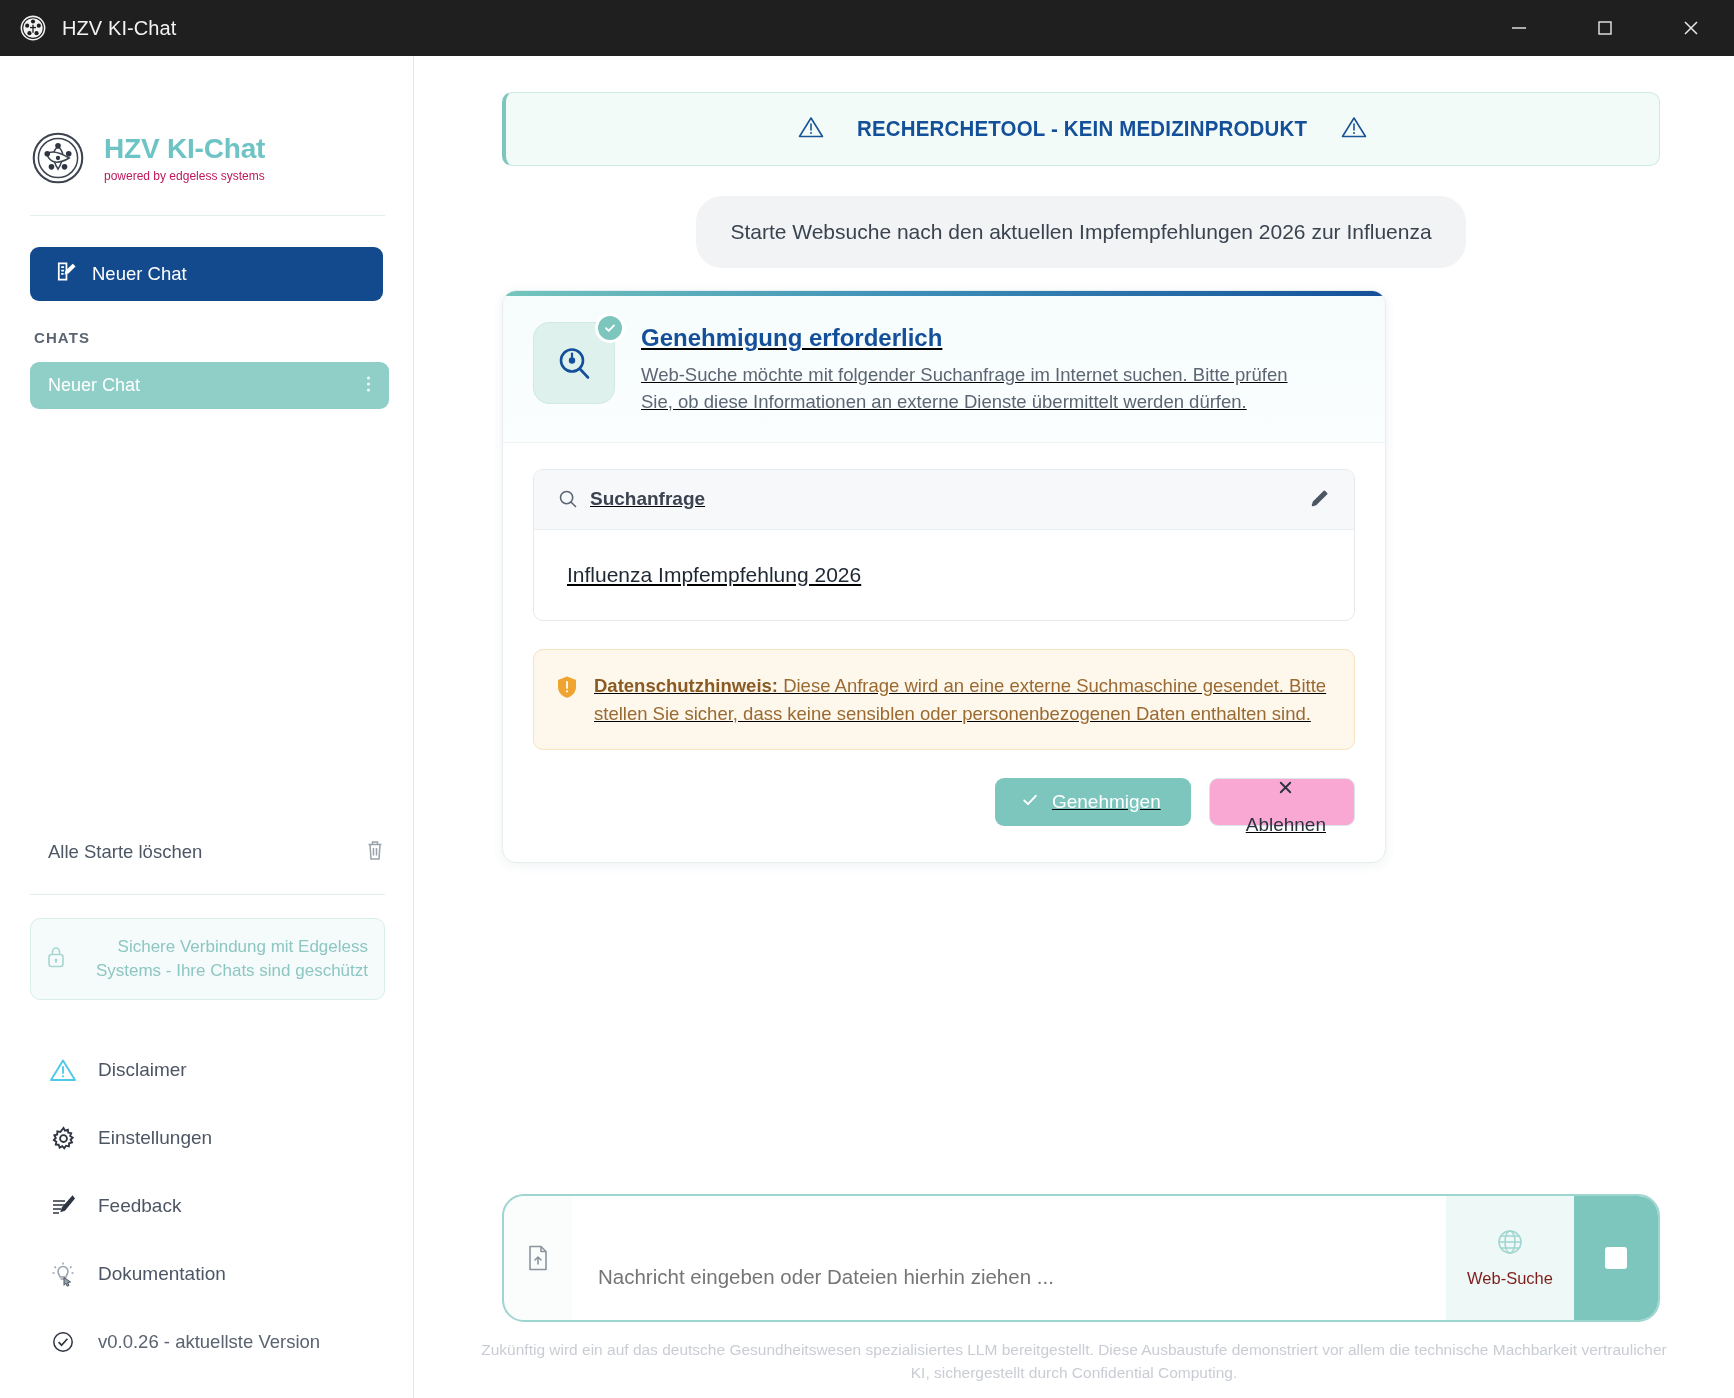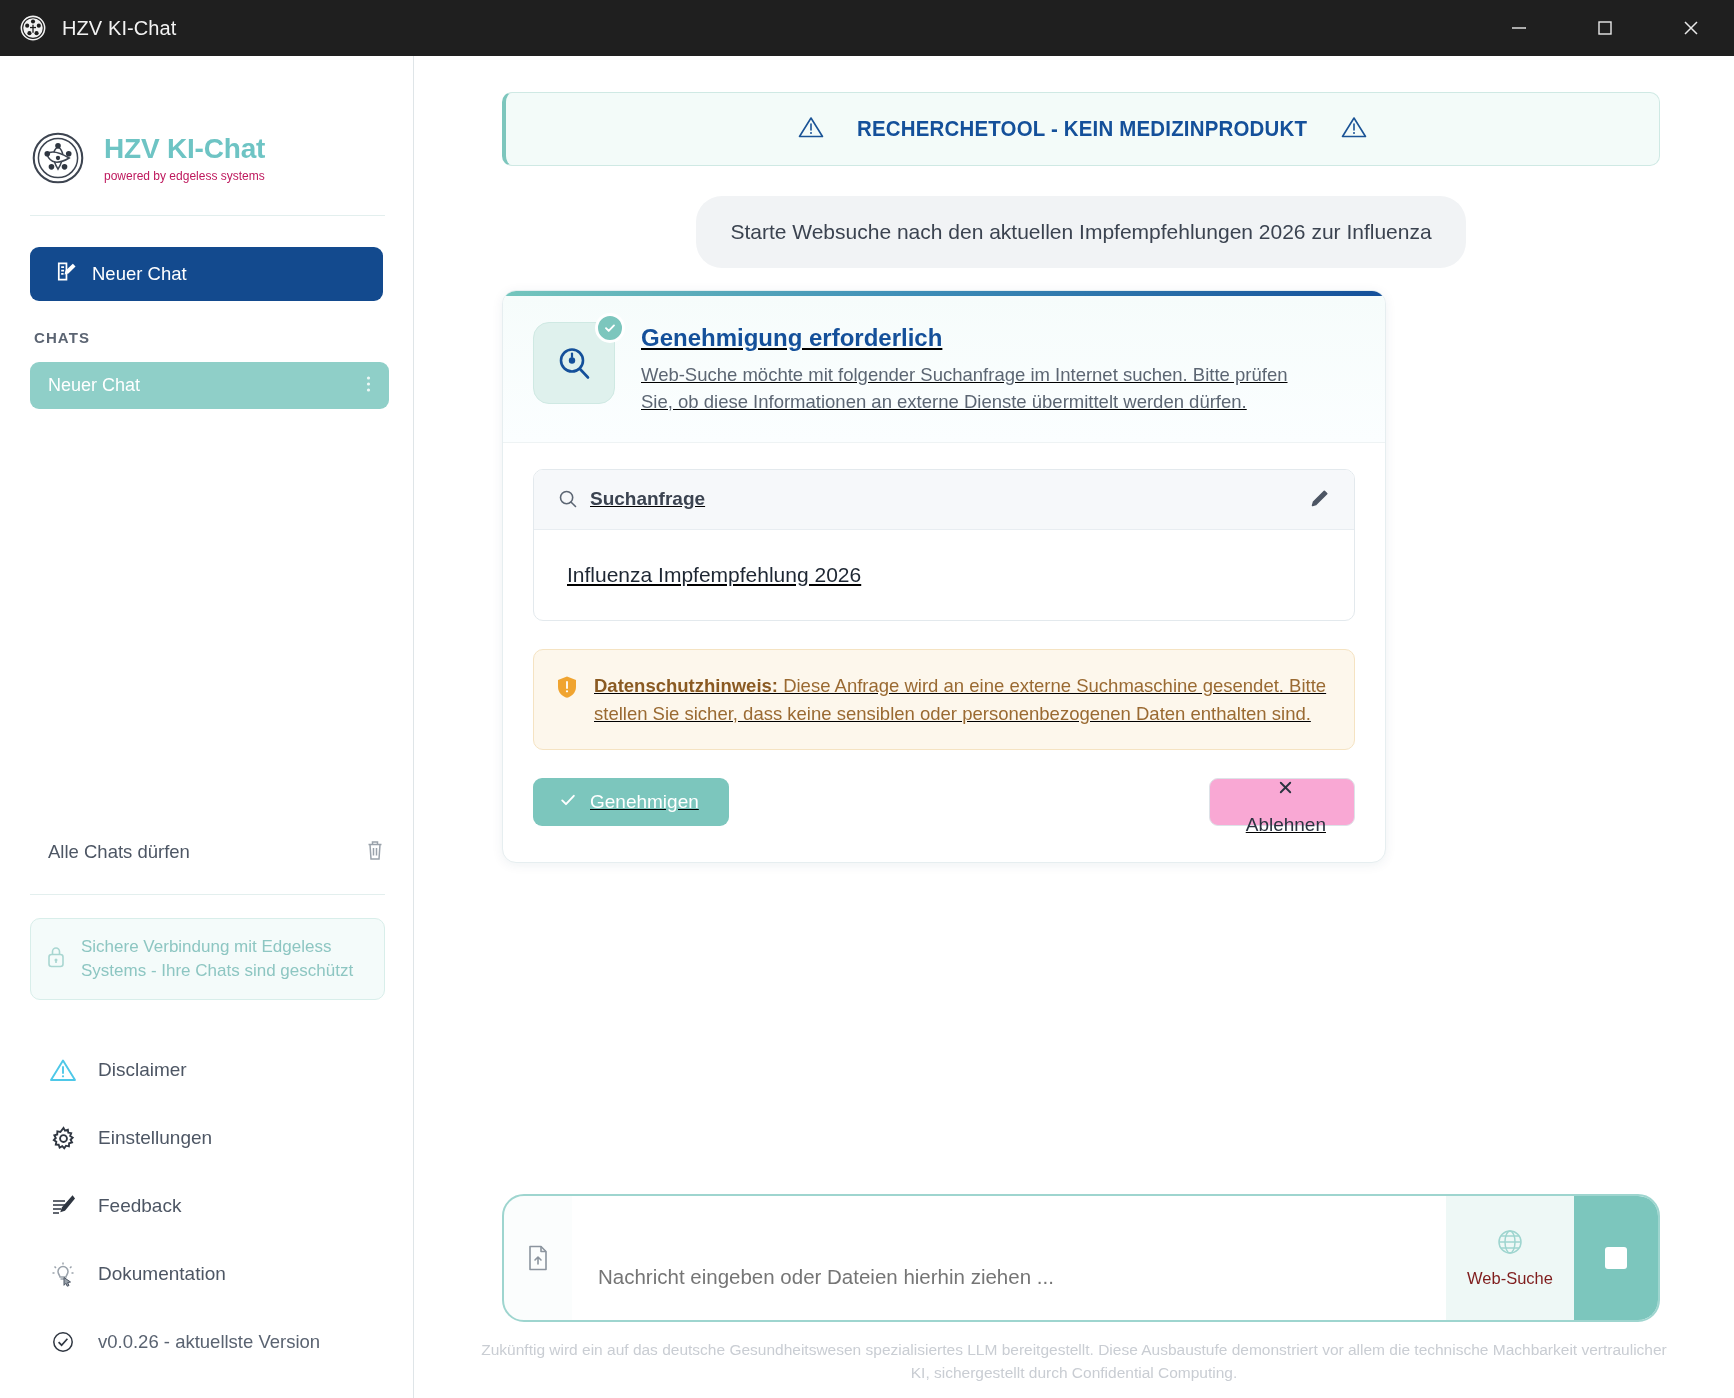--- a/index.html
+++ b/index.html
@@ -75,21 +75,21 @@
   .delete-all .da-icon { color: #9aa2ab; }
   .sidebar-divider2 { margin: 22px 28px 0 30px; height: 1px; background: #e3efee; }
 
   .secure-box {
     margin: 23px 28px 0 30px; border: 1px solid #d8eeea; border-radius: 10px;
     background: #f4fbfa; padding: 16px 16px 16px 14px;
     display: flex; align-items: center; gap: 14px;
   }
   .secure-box .lock { flex: 0 0 auto; color: #a9d6d1; }
   .secure-box .secure-text {
-    font-size: 17px; line-height: 1.42; color: #8dc6c2;
+    font-size: 17px; line-height: 1.42; color: #8dc6c2; text-align: right;
   }
 
   .nav-list { margin: 36px 0 0 0; padding-bottom: 22px; }
   .nav-item {
     height: 68px; display: flex; align-items: center; gap: 20px;
     padding-left: 48px; cursor: pointer;
   }
   .nav-item .nav-icon { width: 30px; display: flex; justify-content: center; }
   .nav-item .nav-label { font-size: 19px; color: #4d5664; }
   .nav-item.version .nav-label { font-size: 18.5px; color: #5a6371; }
@@ -174,21 +174,21 @@
   .privacy-box {
     margin: 28px 30px 0 30px; background: #fdf7ec; border: 1px solid #f5e3c2;
     border-radius: 10px; padding: 22px 26px 22px 22px;
     display: flex; gap: 16px;
   }
   .privacy-box .pb-ico { flex: 0 0 auto; color: #f0a430; padding-top: 3px; }
   .privacy-box .pb-text { font-size: 18.5px; line-height: 1.5; color: #9a6a32; }
   .privacy-box .pb-strong { font-weight: bold; color: #8a5a22; }
 
   .card-actions {
-    display: flex; justify-content: space-between; gap: 18px;
+    display: flex; justify-content: flex-end; gap: 18px;
     padding: 28px 30px 36px 30px;
   }
   .btn {
     height: 48px; border-radius: 9px; display: flex; align-items: center;
     gap: 13px; font-size: 19px; cursor: pointer; border: none;
     font-family: "Liberation Sans", sans-serif;
   }
   .btn-approve { background: #7cc6bd; color: #ffffff; padding: 0 30px 0 26px; }
   .btn-reject {
     background: #f9a8d4; color: #2b3340; border: 1px solid #dde3e8;
@@ -315,21 +315,21 @@
           <circle cx="2.5" cy="4" r="1.6" fill="#edf8f6"></circle>
           <circle cx="2.5" cy="10" r="1.6" fill="#edf8f6"></circle>
           <circle cx="2.5" cy="16" r="1.6" fill="#edf8f6"></circle>
         </svg>
       </span>
     </div>
 
     <div class="sidebar-spacer"></div>
 
     <div class="delete-all">
-      <span class="da-label">Alle Chats dürfen</span>
+      <span class="da-label">Alle Starte löschen</span>
       <span class="da-icon">
         <svg width="20" height="22" viewBox="0 0 20 22" fill="none" stroke="#9aa2ab" stroke-width="1.5">
           <path d="M3.5 5.5 H16.5"></path>
           <path d="M5 5.5 L6 20 H14 L15 5.5"></path>
           <path d="M7.5 5.5 V3 H12.5 V5.5"></path>
           <path d="M8.5 9 V16.5 M11.5 9 V16.5"></path>
         </svg>
       </span>
     </div>
     <div class="sidebar-divider2"></div>

